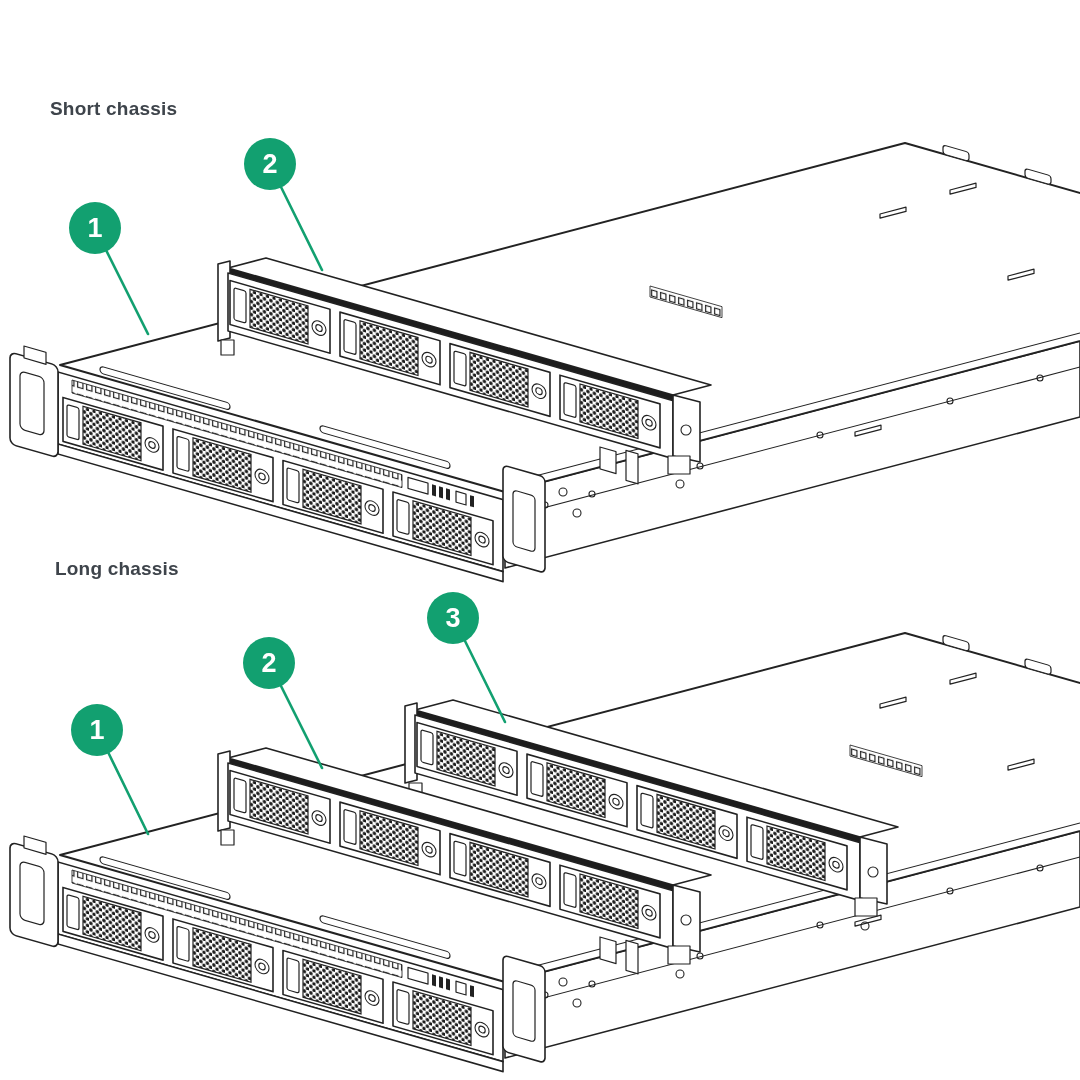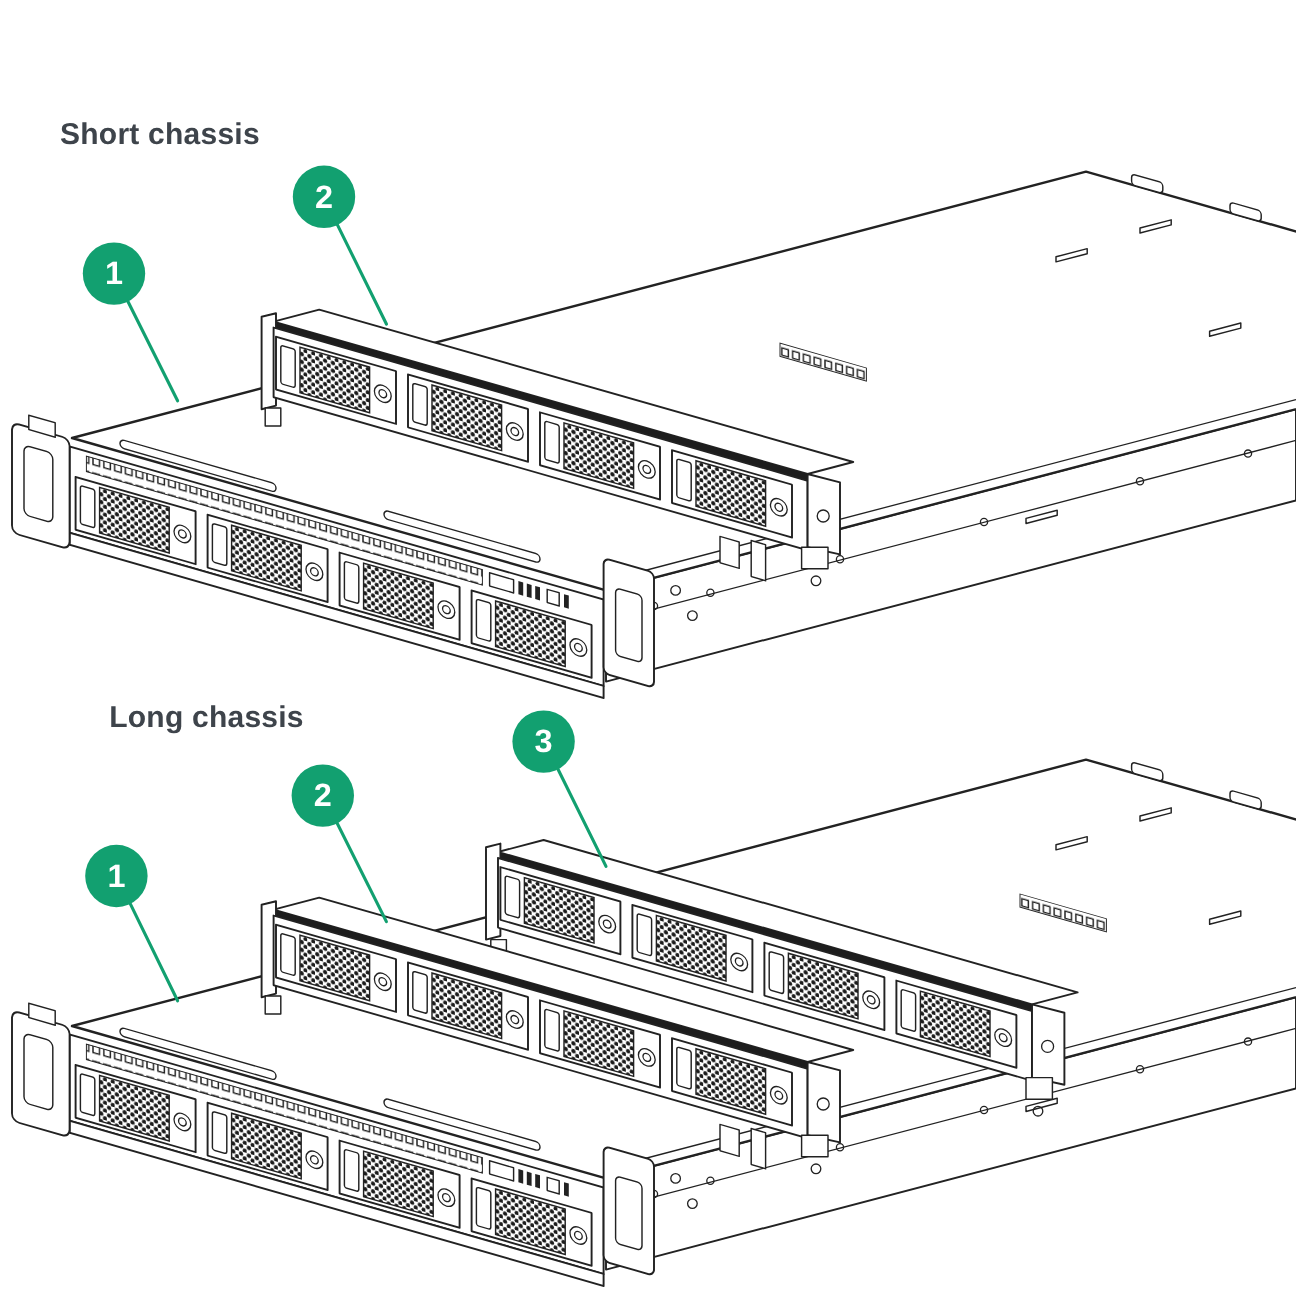--- a/index.html
+++ b/index.html
@@ -17,25 +17,25 @@
   
   .face{fill:#ffffff;stroke:var(--ink);stroke-width:1.6;stroke-linejoin:round;}
   .face2{fill:#ffffff;stroke:var(--ink);stroke-width:2;stroke-linejoin:round;}
   .mark{fill:#ffffff;stroke:var(--ink);stroke-width:1.2;stroke-linejoin:round;}
   .thin{fill:none;stroke:var(--ink);stroke-width:1.1;}
   .band{fill:#1d1d1d;stroke:none;}
   .ledbar{fill:#222;stroke:none;}
   .leader{stroke:var(--green);stroke-width:2.6;stroke-linecap:round;}
   
   .fig-title{
-    position:absolute;font-size:25px;font-weight:600;color:var(--title);
+    position:absolute;font-size:19px;font-weight:600;color:var(--title);
     letter-spacing:.2px;white-space:nowrap;
   }
   #title-short{left:50px;top:98px;}
-  #title-long{left:55px;top:584px;margin-left:36px;}
+  #title-long{left:55px;top:558px;}
   
   .callout{
     position:absolute;width:52px;height:52px;border-radius:50%;
     background:var(--green);color:#ffffff;font-size:27px;font-weight:700;
     display:flex;align-items:center;justify-content:center;line-height:1;
     user-select:none;
   }
   #co-s1{left:69px;top:202px;}
   #co-s2{left:244px;top:138px;}
   #co-l1{left:71px;top:704px;}

